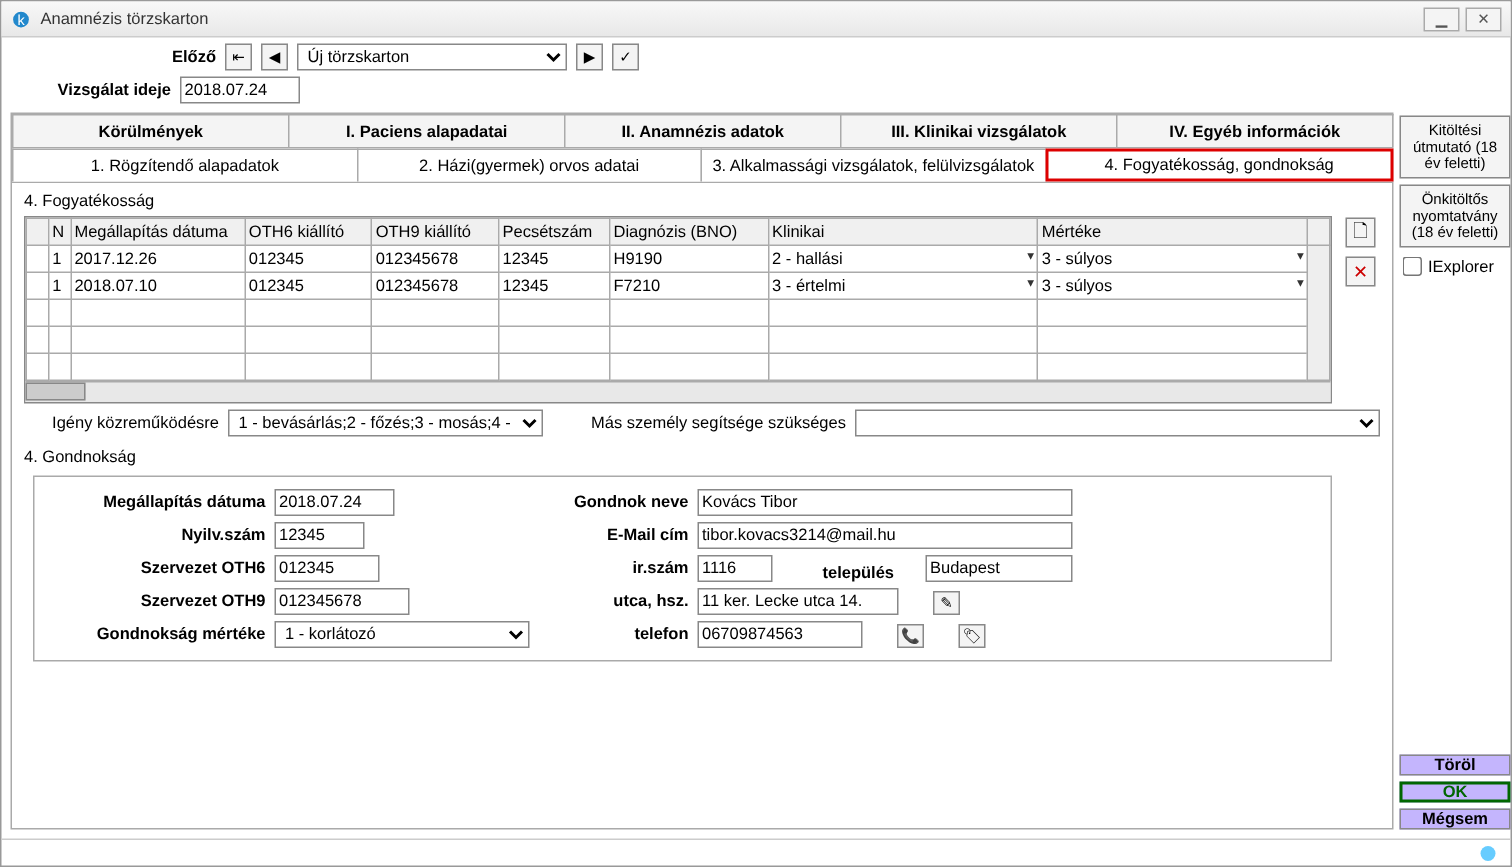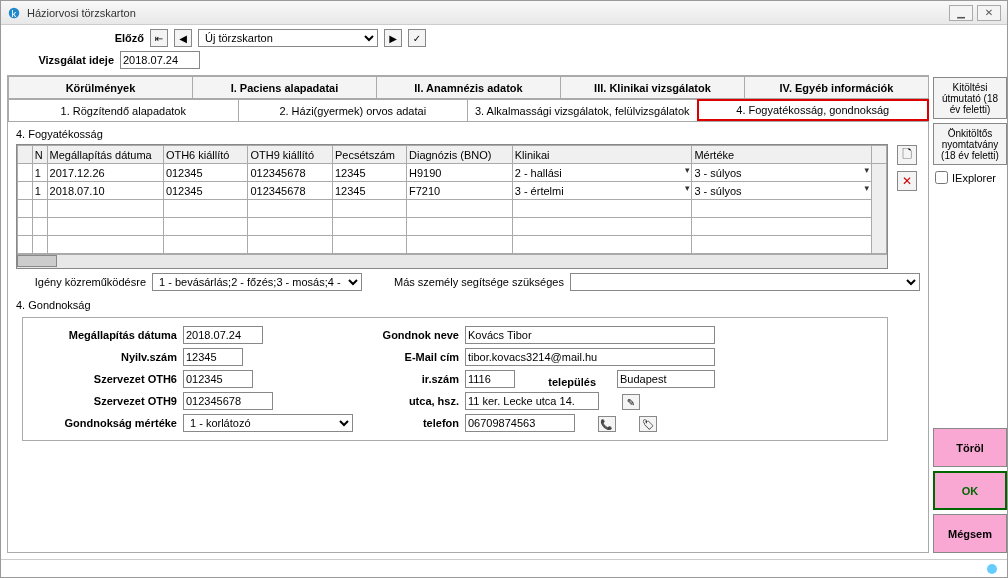--- a/index.html
+++ b/index.html
@@ -34,37 +34,37 @@
 .hscroll .thumb { position: absolute; left: 0; top: 0; height: 12px; width: 40px; background: #ccc; border: 1px solid #888; }
 .form-row { display: flex; align-items: center; padding: 2px 8px; gap: 6px; }
 .form-row .lbl { width: 160px; }
 .guardian-box { border: 1px solid #aaa; margin: 4px 40px 4px 14px; padding: 8px 4px; }
 .guardian-grid { display: grid; grid-template-columns: 150px 170px 100px 250px; row-gap: 4px; column-gap: 6px; align-items: center; }
 .guardian-grid .lbl { text-align: right; font-weight: bold; }
 .guardian-grid input { width: 100%; }
 .sidebtn { height: 42px; border: 1px solid #888; background: #f4f4f4; display: flex; align-items: center; justify-content: center; text-align: center; padding: 2px; font-size: 10px; line-height: 1.1; }
 .chk-row { display: flex; align-items: center; gap: 4px; padding: 2px; font-size: 10px; }
 .action-btns { margin-top: auto; display: flex; flex-direction: column; gap: 4px; }
-.btn { height: 39px; border: 1px solid #888; background: #f9a8d4; display: flex; align-items: center; justify-content: center; font-weight: bold; }
+.btn { height: 14px; border: 1px solid #888; background: #c4b5fd; display: flex; align-items: center; justify-content: center; font-weight: bold; }
 .btn.ok { color: #060; border: 2px solid #060; }
 .footer { height: 18px; border-top: 1px solid #ccc; display: flex; justify-content: flex-end; align-items: center; padding-right: 8px; }
 .mini-icon { width: 18px; height: 16px; border: 1px solid #888; background: #f4f4f4; display: inline-flex; align-items: center; justify-content: center; font-size: 10px; margin-left: 2px; }
 .sub-row { display: flex; align-items: flex-end; gap: 21px; }
 .sub-row .lbl2 { text-align: right; width: 60px; }
 </style>
 </head>
 <body>
 
 <div class="window">
   <div class="titlebar">
     <svg class="ticon" viewBox="0 0 16 16">
         <circle cx="8" cy="8" r="6" fill="#28c"></circle>
         <text x="8" y="12" text-anchor="middle" font-size="10" fill="#fff">k</text>
       </svg>
-    <span class="title">Háziorvosi törzskarton</span>
+    <span class="title">Anamnézis törzskarton</span>
     <div class="wbtn">▁</div>
     <div class="wbtn">✕</div>
   </div>
 
   <div class="toolbar-row">
     <span class="lbl" style="width:120px;font-weight:bold">Előző</span>
     <div class="navbtn">⇤</div>
     <div class="navbtn">◀</div>
     <select class="input" style="width:180px"><option>Új törzskarton</option></select>
     <div class="navbtn">▶</div>

